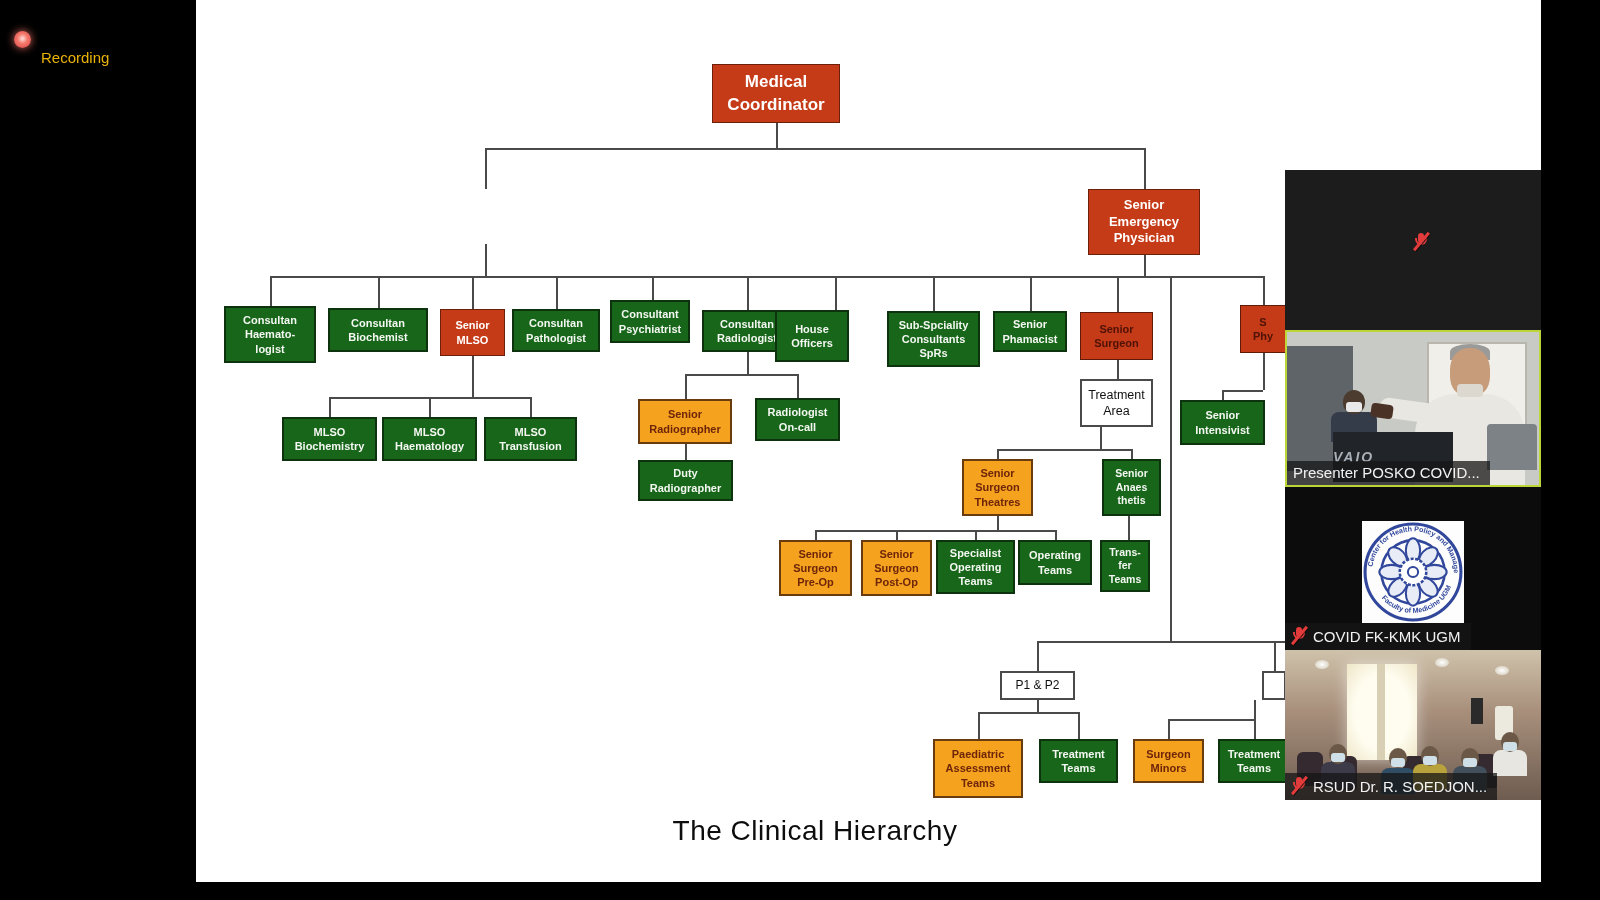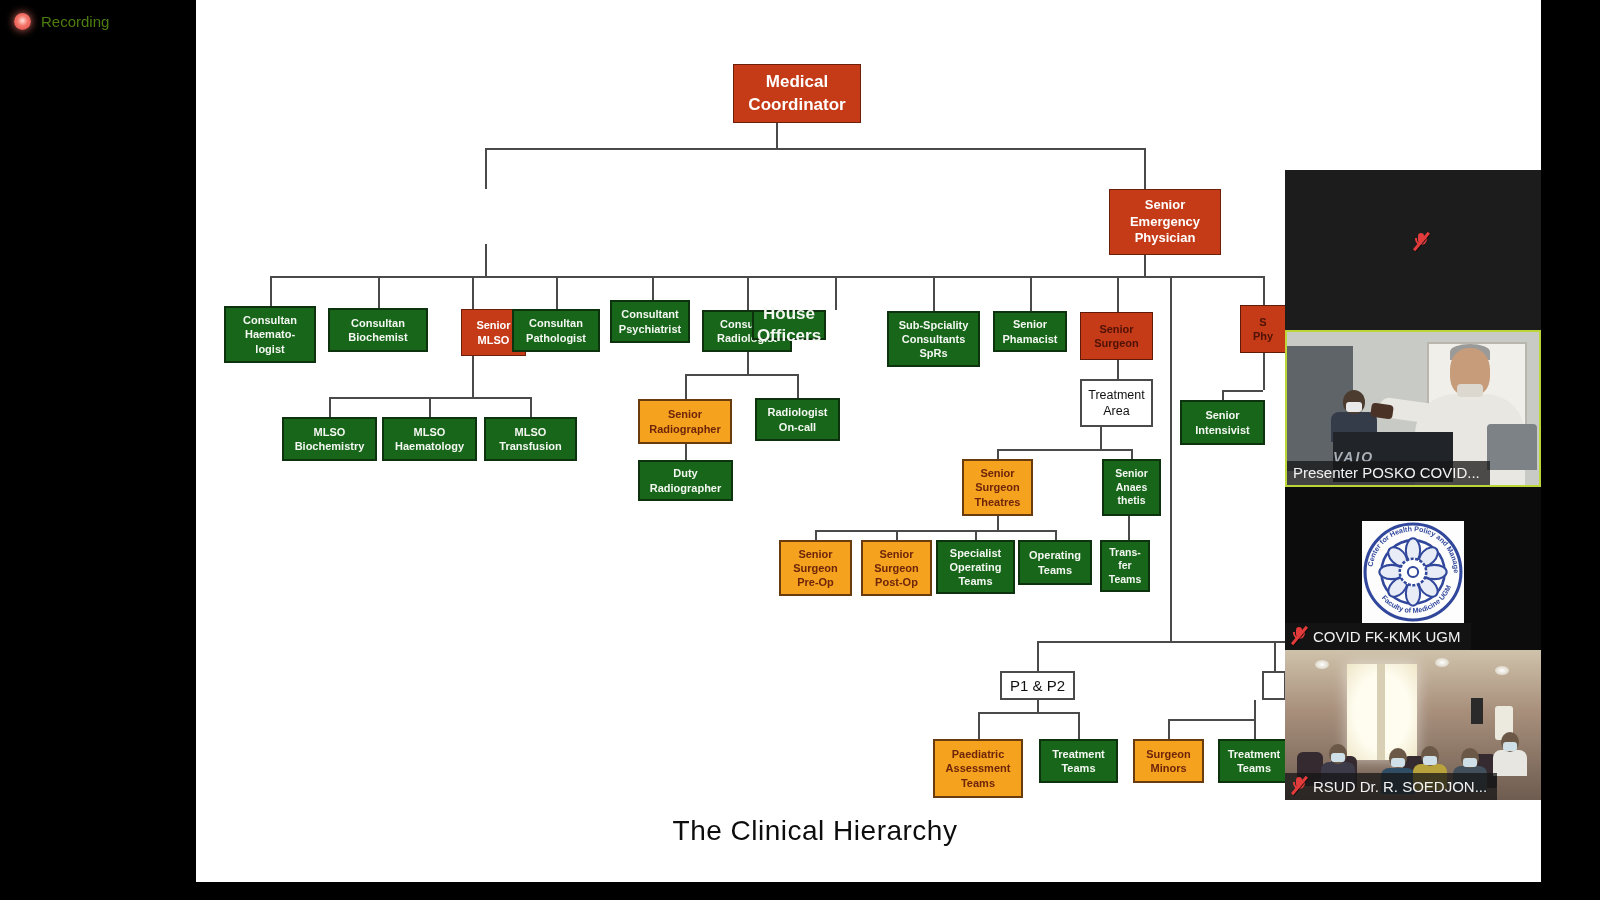--- a/index.html
+++ b/index.html
@@ -10,26 +10,26 @@
   
   .slide{position:absolute;left:196px;top:0;width:1345px;height:882px;background:#fff;}
   .strip-left{position:absolute;left:0;top:0;width:196px;height:900px;background:#000;}
   .strip-right{position:absolute;left:1541px;top:0;width:59px;height:900px;background:#000;}
   .strip-bottom{position:absolute;left:0;top:882px;width:1600px;height:18px;background:#000;}
   
   .recording{position:absolute;left:14px;top:13px;display:flex;align-items:center;gap:10px;z-index:20;}
   .rec-dot{width:17px;height:17px;border-radius:50%;
     background:radial-gradient(circle at 50% 45%, #ffe0da 0%, #f4776a 40%, #d44); 
     box-shadow:0 0 8px rgba(244,119,106,.9);}
-  .rec-label{color:#4d7c0f;font-size:15px;}
+  .rec-label{color:#eab308;font-size:15px;margin-top:36px;}
   
   #org-chart{position:absolute;left:0;top:0;width:1600px;height:882px;z-index:2;}
   .box{position:absolute;display:flex;align-items:center;justify-content:center;
     text-align:center;white-space:pre-line;line-height:1.3;font-weight:bold;box-sizing:border-box;}
-  .v-red{background:#c53a17;border:1px solid #6d2009;color:#fff;font-weight:600;margin-left:21px;}
+  .v-red{background:#c53a17;border:1px solid #6d2009;color:#fff;font-weight:600;}
   .v-red-dark{background:#c53a17;border:1px solid #5e1b0a;color:#4e1206;}
   .v-green{background:#176619;border:2px solid #0d330e;color:#f4f7f2;}
   .v-orange{background:#f5a21f;border:2px solid #6b3b10;color:#6e250a;}
   .v-white{background:#fff;border:2px solid #4a4a4a;color:#111;font-weight:normal;}
   .cl{position:absolute;background:#4a4a4a;}
   .slide-title{position:absolute;left:575px;top:815px;width:480px;text-align:center;
     font-size:28px;font-weight:normal;color:#0d0d0d;letter-spacing:.5px;z-index:2;}
   
   .panel{position:absolute;left:1285px;top:170px;width:256px;height:630px;z-index:5;}
   .tile{position:absolute;left:0;width:256px;overflow:hidden;box-sizing:border-box;}
@@ -152,21 +152,21 @@
     <div class="box v-green" style="left: 328px; top: 308px; width: 100px; height: 44px; font-size: 11px;">Consultan
 Biochemist</div>
     <div class="box v-red" style="left: 440px; top: 309px; width: 65px; height: 47px; font-size: 11px;">Senior
 MLSO</div>
     <div class="box v-green" style="left: 512px; top: 309px; width: 88px; height: 43px; font-size: 11px;">Consultan
 Pathologist</div>
     <div class="box v-green" style="left: 610px; top: 300px; width: 80px; height: 43px; font-size: 11px;">Consultant
 Psychiatrist</div>
     <div class="box v-green" style="left: 702px; top: 310px; width: 90px; height: 42px; font-size: 11px;">Consultan
 Radiologist</div>
-    <div class="box v-green" style="left: 752px; top: 310px; width: 74px; height: 30px; font-size: 17px;">House
+    <div class="box v-green" style="left: 775px; top: 310px; width: 74px; height: 52px; font-size: 11px;">House
 Officers</div>
     <div class="box v-green" style="left: 887px; top: 311px; width: 93px; height: 56px; font-size: 11px;">Sub-Spciality
 Consultants
 SpRs</div>
     <div class="box v-green" style="left: 993px; top: 311px; width: 74px; height: 41px; font-size: 11px;">Senior
 Phamacist</div>
     <div class="box v-red-dark" style="left: 1080px; top: 312px; width: 73px; height: 48px; font-size: 11px;">Senior
 Surgeon</div>
     <div class="box v-red-dark" style="left: 1240px; top: 305px; width: 46px; height: 48px; font-size: 11px;">S
 Phy</div>
@@ -199,21 +199,21 @@
 Surgeon
 Post-Op</div>
     <div class="box v-green" style="left: 936px; top: 540px; width: 79px; height: 54px; font-size: 11px;">Specialist
 Operating
 Teams</div>
     <div class="box v-green" style="left: 1018px; top: 540px; width: 74px; height: 45px; font-size: 11px;">Operating
 Teams</div>
     <div class="box v-green" style="left: 1100px; top: 540px; width: 50px; height: 52px; font-size: 10.5px;">Trans-
 fer
 Teams</div>
-    <div class="box v-white" style="left: 1000px; top: 671px; width: 75px; height: 29px; font-size: 15px;">P1 &amp; P2</div>
+    <div class="box v-white" style="left: 1000px; top: 671px; width: 75px; height: 29px; font-size: 12px;">P1 &amp; P2</div>
     <div class="box v-white" style="left: 1262px; top: 671px; width: 24px; height: 29px; font-size: 12.5px;"></div>
     <div class="box v-orange" style="left: 933px; top: 739px; width: 90px; height: 59px; font-size: 11px;">Paediatric
 Assessment
 Teams</div>
     <div class="box v-green" style="left: 1039px; top: 739px; width: 79px; height: 44px; font-size: 11px;">Treatment
 Teams</div>
     <div class="box v-orange" style="left: 1133px; top: 739px; width: 71px; height: 44px; font-size: 11px;">Surgeon
 Minors</div>
     <div class="box v-green" style="left: 1218px; top: 739px; width: 72px; height: 44px; font-size: 11px;">Treatment
 Teams</div>

